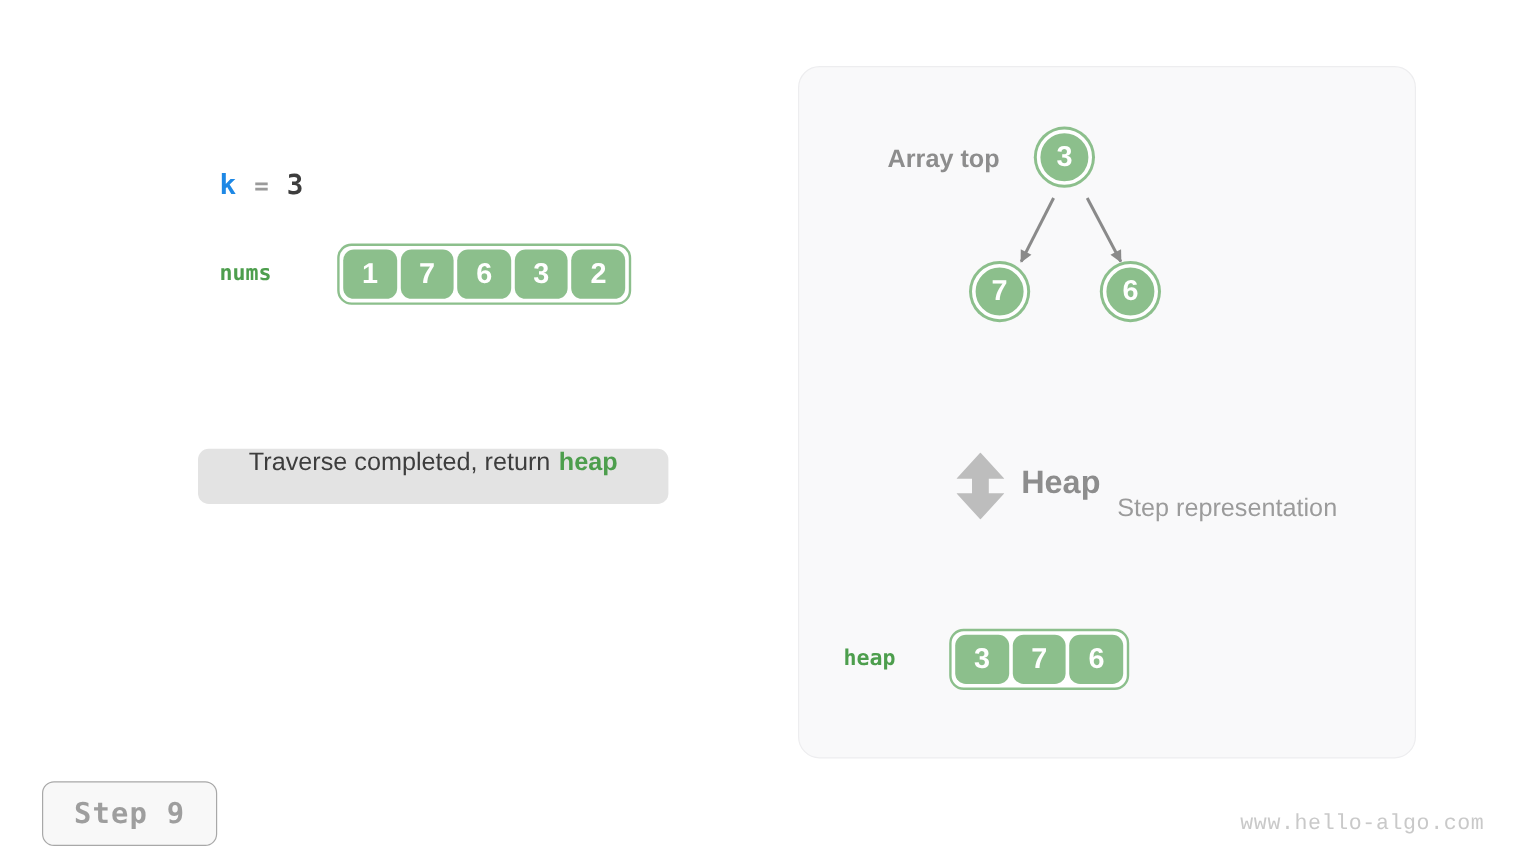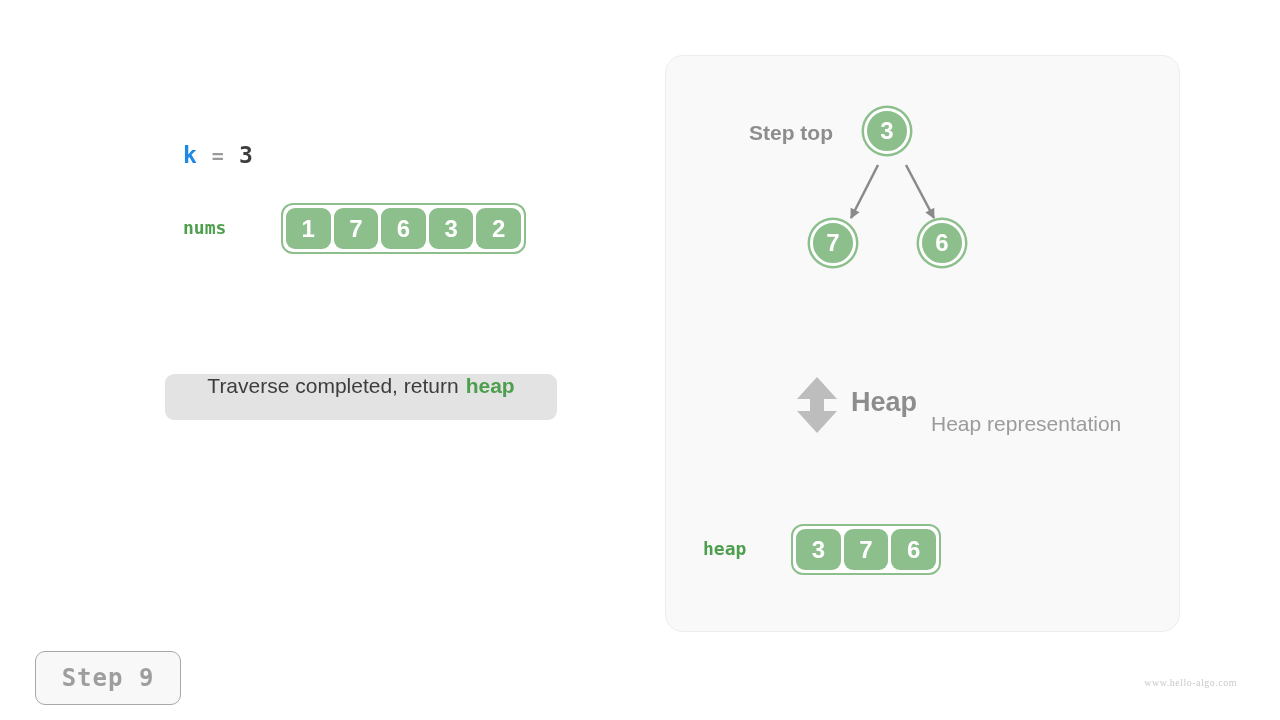--- a/index.html
+++ b/index.html
@@ -76,21 +76,21 @@
   .legend-line2{position:absolute;left:931px;top:412px;font-size:21px;color:var(--gray-text);}
 
   
   .step-box{position:absolute;left:35px;top:639px;width:146px;height:54px;
     background:var(--step-bg);border:1.5px solid var(--step-border);border-radius:10px;
     display:flex;align-items:center;justify-content:center;
     font-family:"DejaVu Sans Mono",monospace;font-weight:bold;font-size:24px;
     letter-spacing:1px;color:var(--step-text);margin-top:12px;}
 
   .watermark{position:absolute;right:43px;top:677px;
-    font-family:Liberation Serif, serif;font-size:10px;color:var(--watermark);
+    font-family:Liberation Mono, monospace;font-size:18px;color:var(--watermark);
     letter-spacing:0.5px;}
 </style>
 </head>
 <body>
 
 <div id="canvas">
 
   <div class="k-line">
     <span class="k-name">k</span>
     <span class="k-eq">=</span>
@@ -116,30 +116,30 @@
   <svg class="edges-svg" viewBox="0 0 1280 720" xmlns="http://www.w3.org/2000/svg">
     <defs>
       <marker id="ah" viewBox="0 0 12 12" markerWidth="12" markerHeight="12" refX="10" refY="6" orient="auto" markerUnits="userSpaceOnUse">
         <path class="edge-head" d="M1,1 L11,6 L1,11 Z"></path>
       </marker>
     </defs>
     <line class="edge-line" x1="878" y1="165" x2="851" y2="218" marker-end="url(#ah)"></line>
     <line class="edge-line" x1="906" y1="165" x2="934" y2="218" marker-end="url(#ah)"></line>
   </svg>
 
-  <div class="heap-top-label">Step top</div>
+  <div class="heap-top-label">Array top</div>
   <div class="node" style="left:864px;top:108px;">3</div>
   <div class="node" style="left:810px;top:220px;">7</div>
   <div class="node" style="left:919px;top:220px;">6</div>
 
   <svg class="updown-svg" width="40" height="56" viewBox="0 0 40 56" xmlns="http://www.w3.org/2000/svg">
     <polygon class="updown-shape" points="20,0 40,22 27,22 27,34 40,34 20,56 0,34 13,34 13,22 0,22"></polygon>
   </svg>
   <div class="legend-title">Heap</div>
-  <div class="legend-line2">Heap representation</div>
+  <div class="legend-line2">Step representation</div>
 
   <div class="var-label" style="left:703px;top:538px;">heap</div>
   <div class="array-box" style="left:791px;top:524px;width:150px;height:51px;">
     <div class="array-cell">3</div>
     <div class="array-cell">7</div>
     <div class="array-cell">6</div>
   </div>
 
   <div class="step-box">
     <span>Step 9</span>

